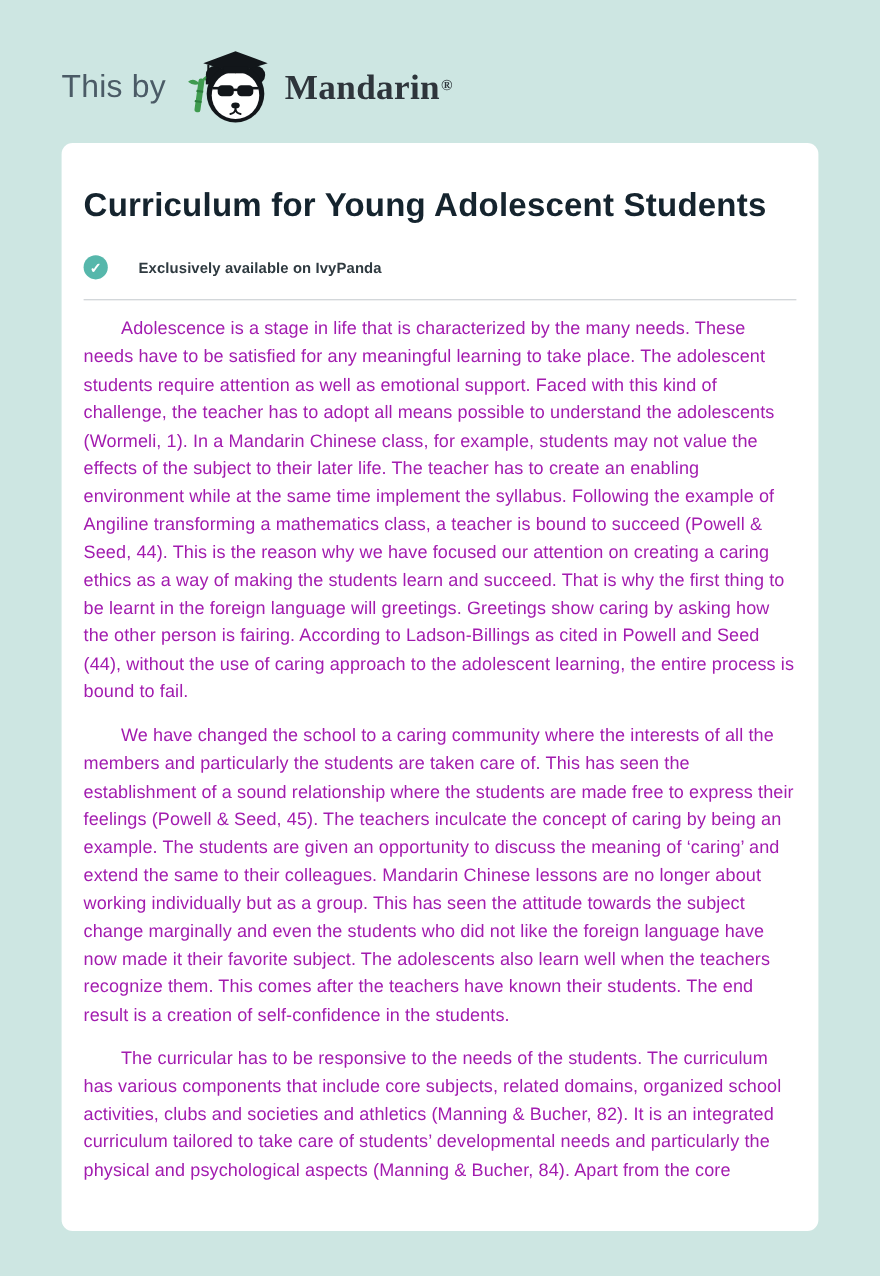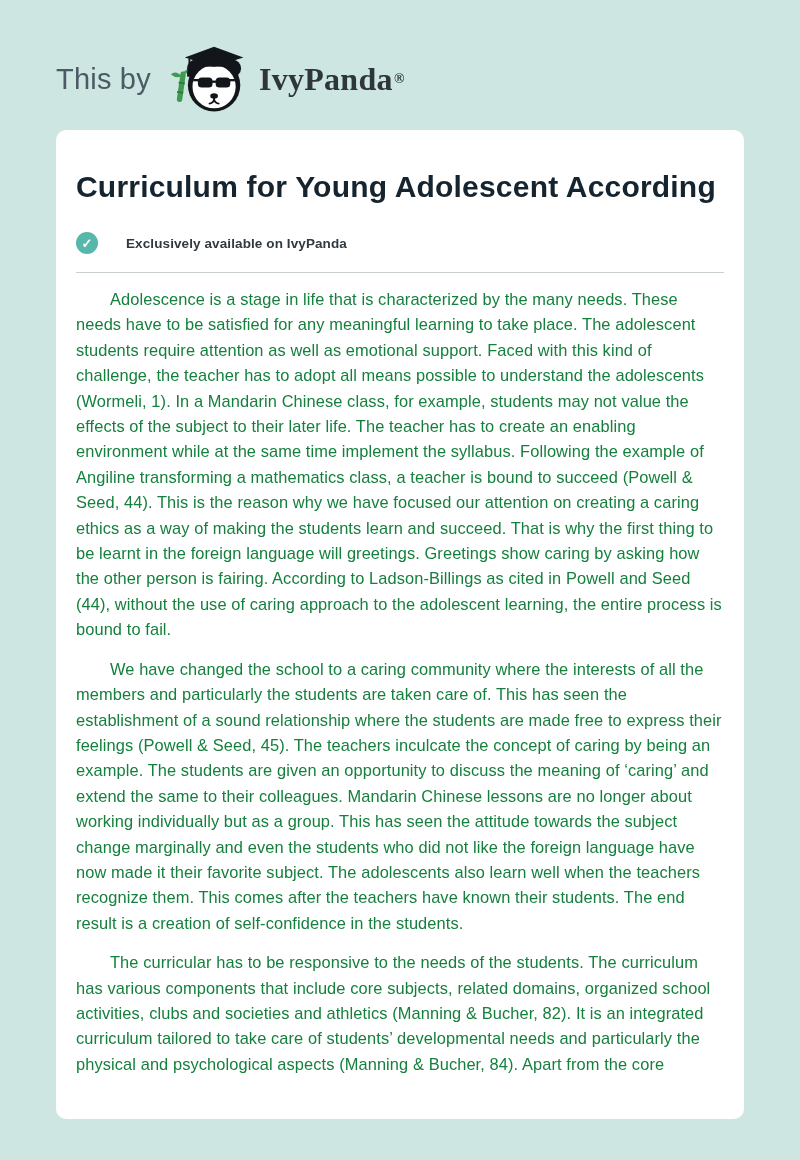--- a/index.html
+++ b/index.html
@@ -103,21 +103,21 @@
 
   .divider {
     border: none;
     border-top: 1px solid #c9ced1;
     margin: 0 0 10px 0;
   }
 
   .essay-body p {
     font-size: 16.4px;
     line-height: 25.4px;
-    color: #15803d;
+    color: #a21caf;
     text-indent: 34px;
     margin-top: 14px;
     letter-spacing: 0.1px;
   }
 </style>
 </head>
 <body>
 
 <div class="page">
 
@@ -154,28 +154,28 @@
         <path d="M54 73 Q54 79 48 80 M54 73 Q54 79 60 80" stroke="#12161a" stroke-width="2.2" fill="none" stroke-linecap="round"></path>
 
         <g>
           <polygon points="54,6 92,20 54,32 16,20" fill="#12161a"></polygon>
           <rect x="40" y="24" width="28" height="8" fill="#12161a"></rect>
           <line x1="22" y1="22" x2="22" y2="38" stroke="#12161a" stroke-width="2.5"></line>
           <rect x="19" y="38" width="6" height="7" fill="#12161a"></rect>
         </g>
       </svg>
 
-      <span class="brand">IvyPanda</span>
+      <span class="brand">Mandarin</span>
         <span class="brand-reg">®</span>
     </div>
   </header>
 
   <main class="card">
 
-    <h1 class="article-title">Curriculum for Young Adolescent According</h1>
+    <h1 class="article-title">Curriculum for Young Adolescent Students</h1>
 
     <div class="exclusive-row">
       <span class="check-badge">✓</span>
       <span class="exclusive-label">Exclusively available on IvyPanda</span>
     </div>
 
     <hr class="divider">
 
     <div class="essay-body">
       <p>Adolescence is a stage in life that is characterized by the many needs. These needs have to be satisfied for any meaningful learning to take place. The adolescent students require attention as well as emotional support. Faced with this kind of challenge, the teacher has to adopt all means possible to understand the adolescents (Wormeli, 1). In a Mandarin Chinese class, for example, students may not value the effects of the subject to their later life. The teacher has to create an enabling environment while at the same time implement the syllabus. Following the example of Angiline transforming a mathematics class, a teacher is bound to succeed (Powell &amp; Seed, 44). This is the reason why we have focused our attention on creating a caring ethics as a way of making the students learn and succeed. That is why the first thing to be learnt in the foreign language will greetings. Greetings show caring by asking how the other person is fairing. According to Ladson-Billings as cited in Powell and Seed (44), without the use of caring approach to the adolescent learning, the entire process is bound to fail.</p>

